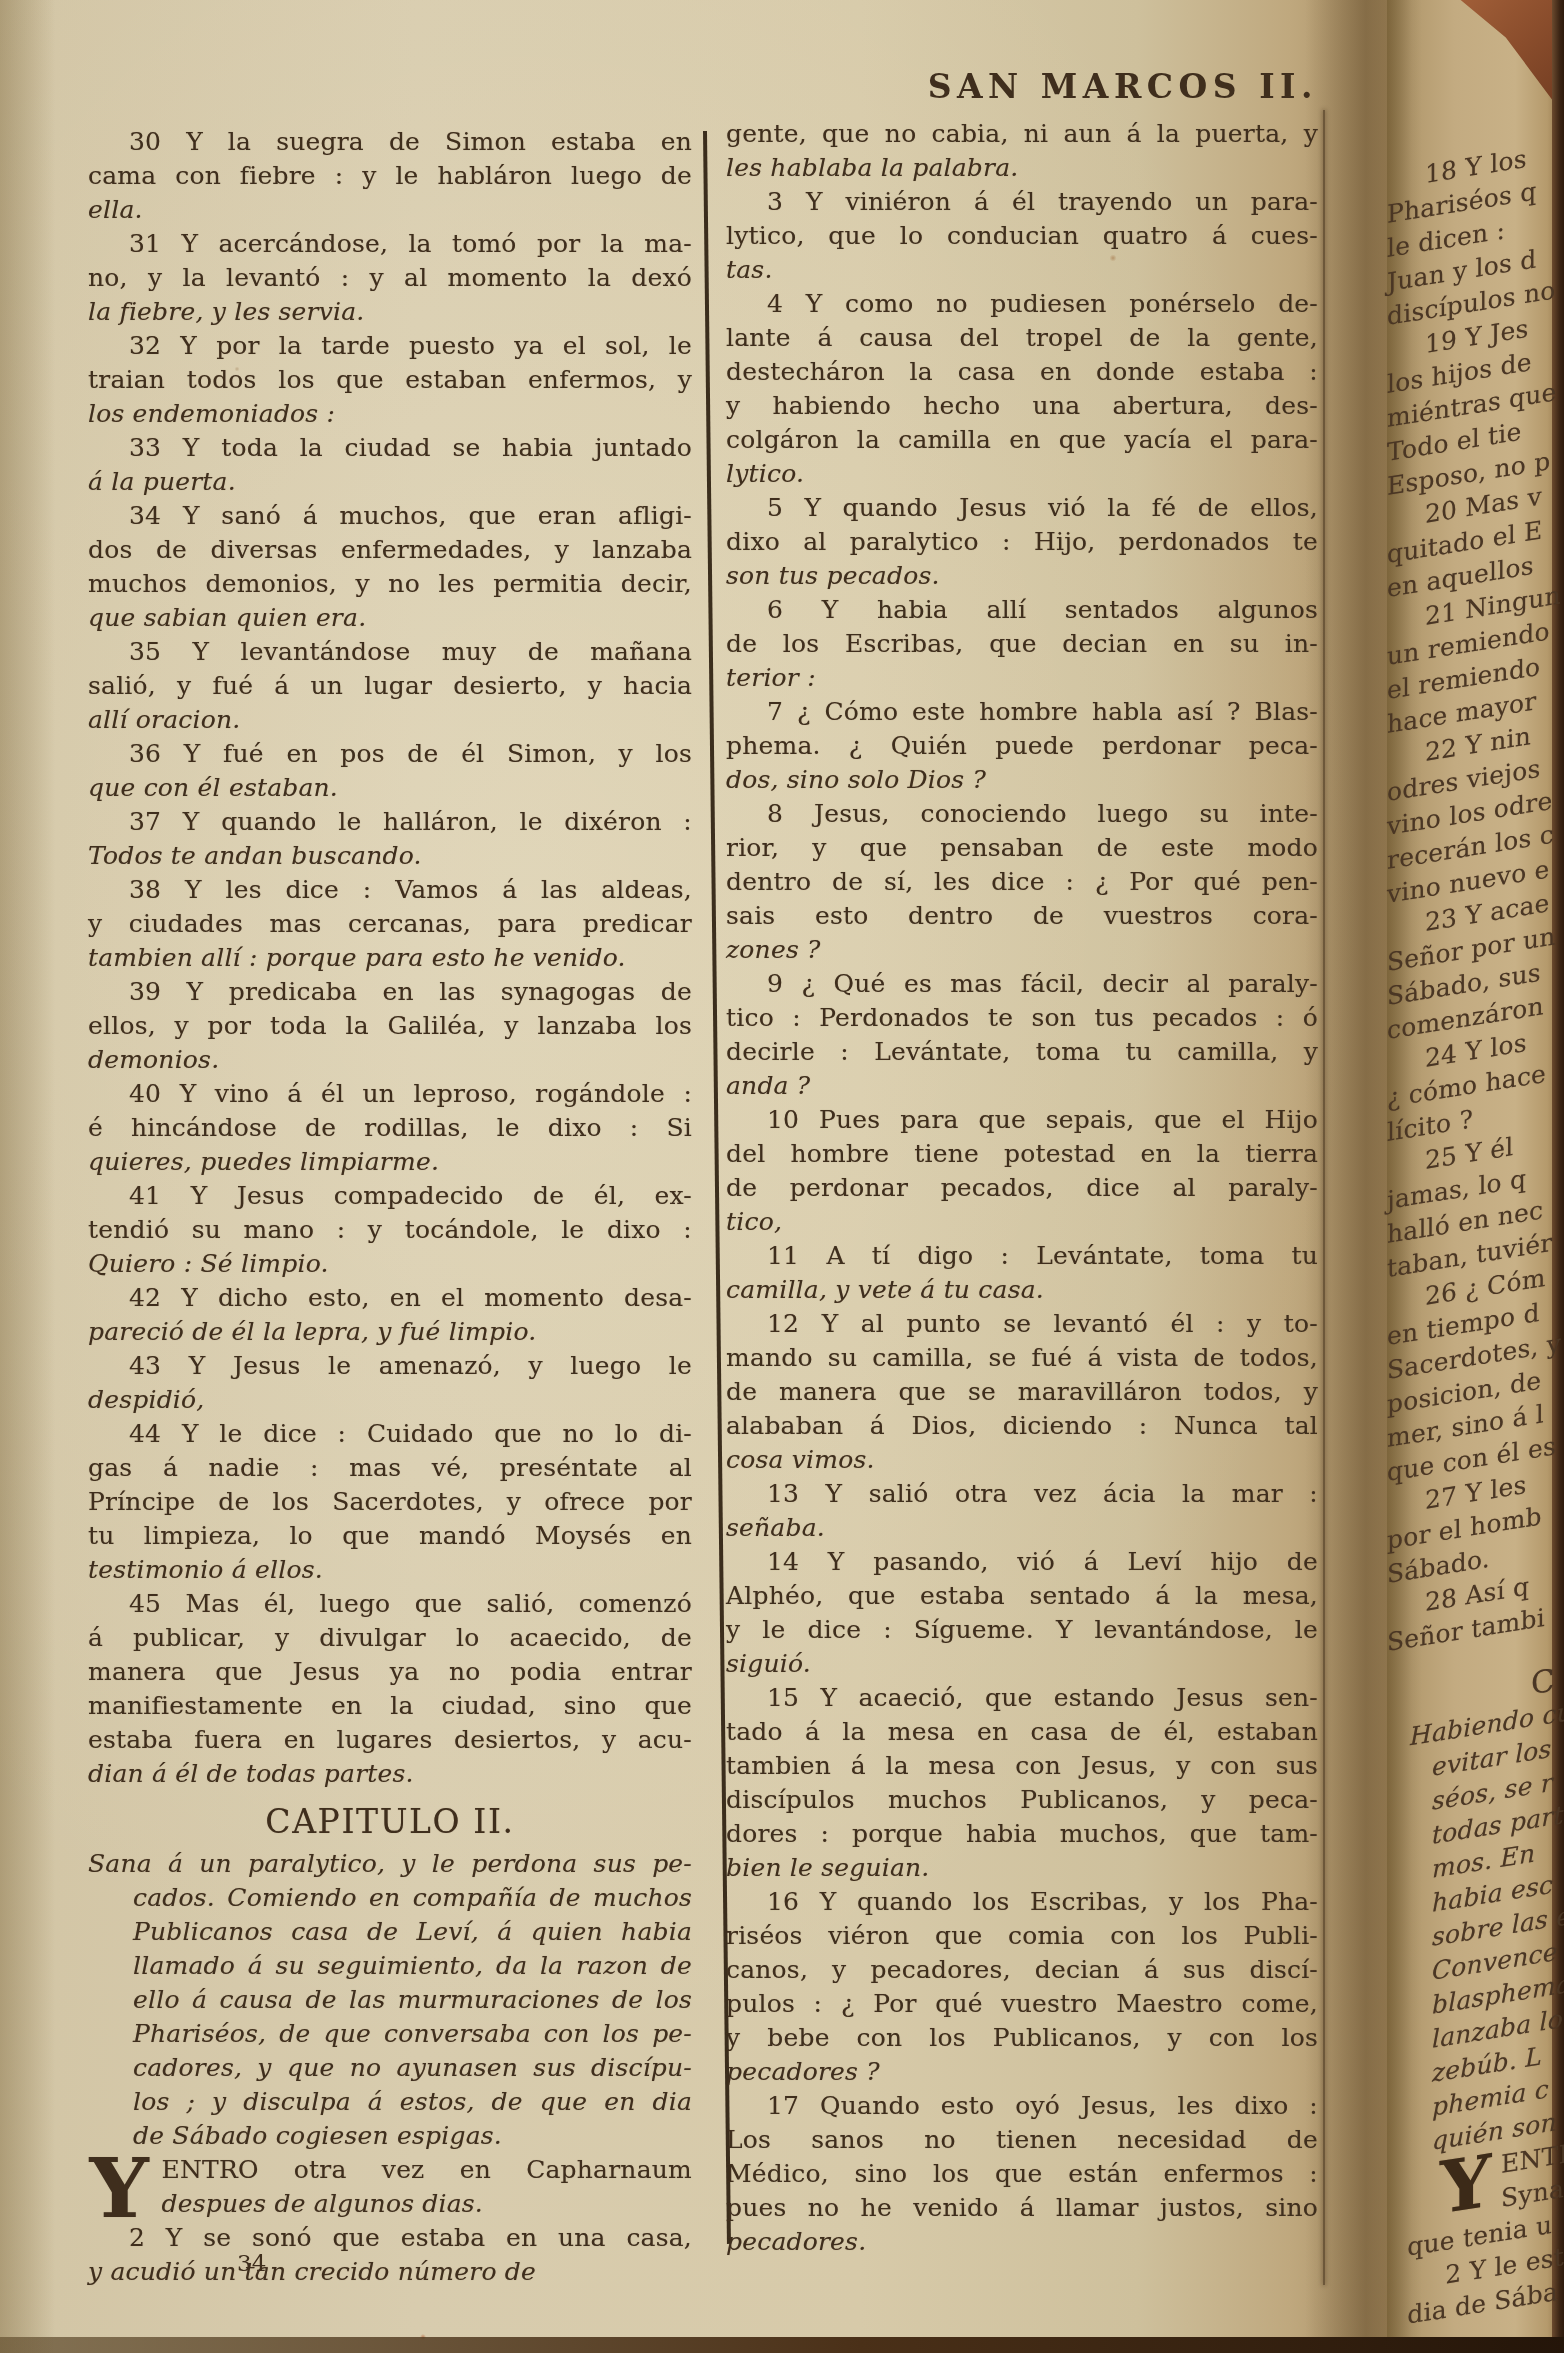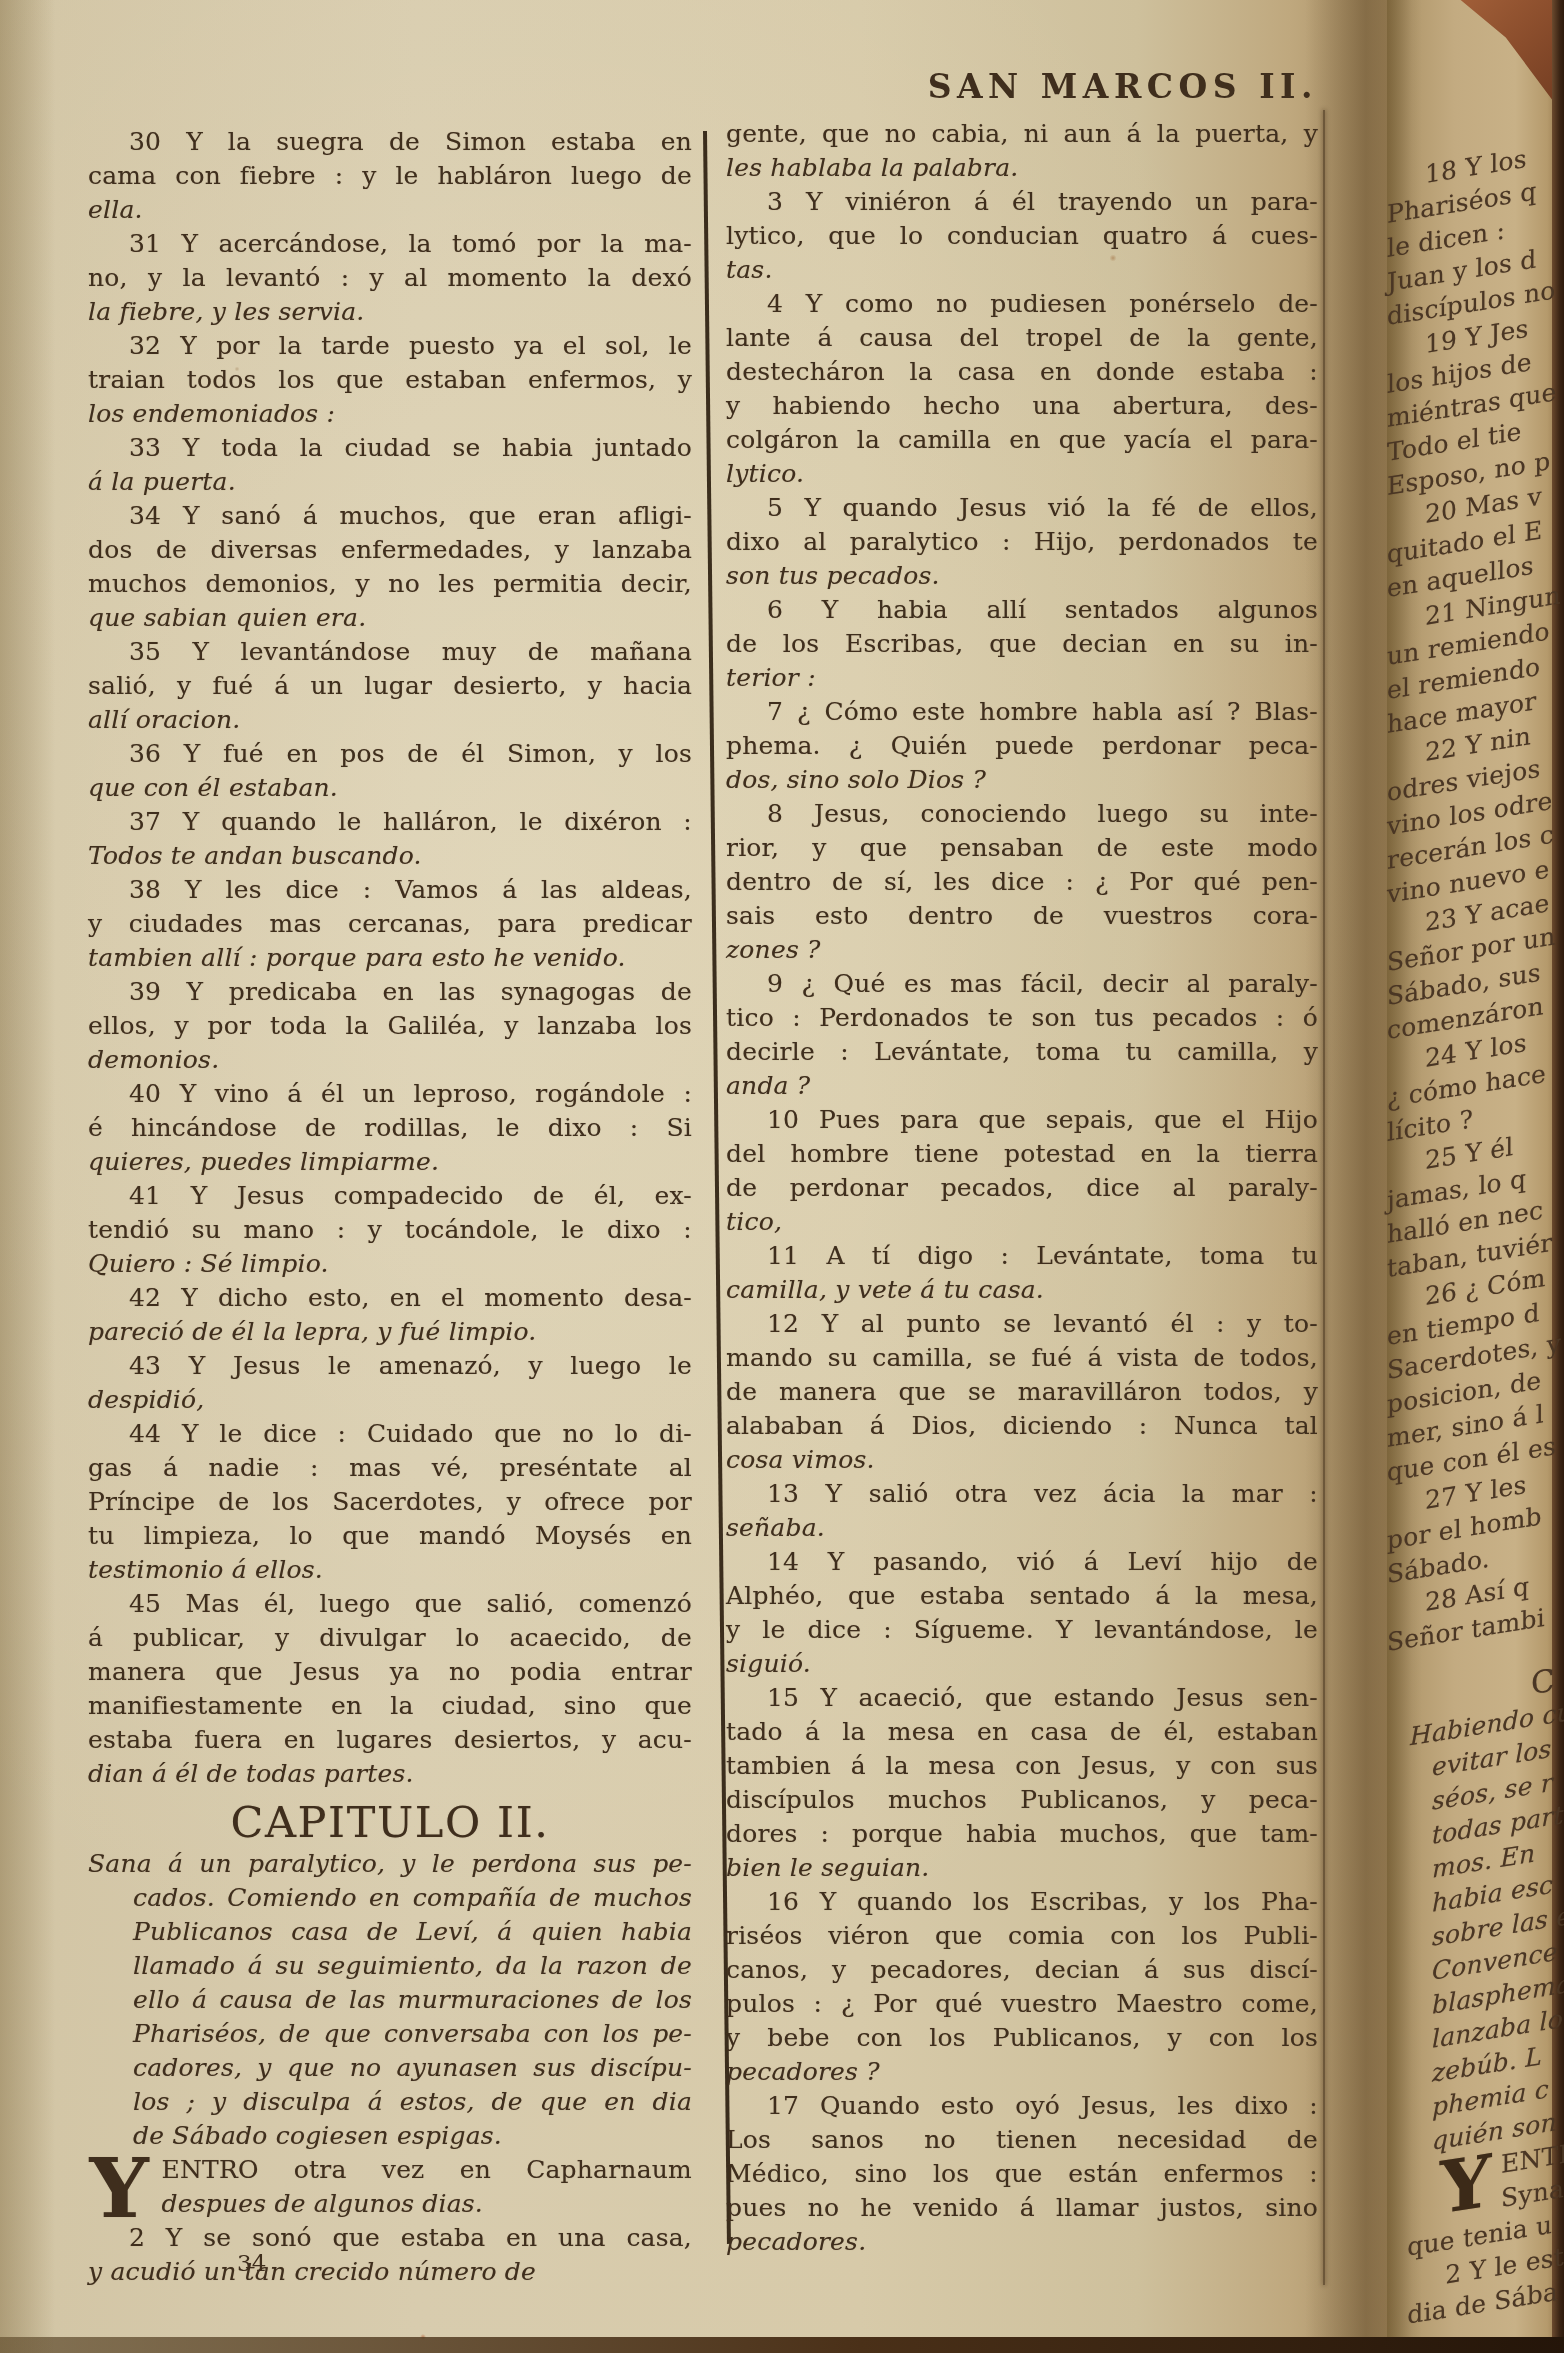--- a/index.html
+++ b/index.html
@@ -67,21 +67,21 @@
   .col-mid{left:726px;width:592px;}
   .column-divider{
     position:absolute;left:703px;top:131px;width:3.9px;height:2113px;
     background:var(--rule,#241708);opacity:.88;
     transform:rotate(-.65deg);transform-origin:top center;
   }
   .line{text-align:justify;text-align-last:justify;}
   .line.first{text-indent:41px;}
   .line.last{text-align-last:left;font-style:italic;}
   .chapter-heading{
-    text-align:center;text-align-last:center;font-size:43px;
+    text-align:center;text-align-last:center;font-size:33px;
     margin:14px 0 7.8px 0;letter-spacing:1.6px;
   }
   .summary{font-style:italic;}
   .summary .line{padding-left:45px;}
   .summary .line.first{padding-left:0;text-indent:0;}
   .dropcap{
     float:left;font-size:83px;line-height:63px;font-weight:bold;
     margin:3.9px 12.5px 0 1.6px;color:var(--ink,#3f2e1d);
   }
   .page-number{

